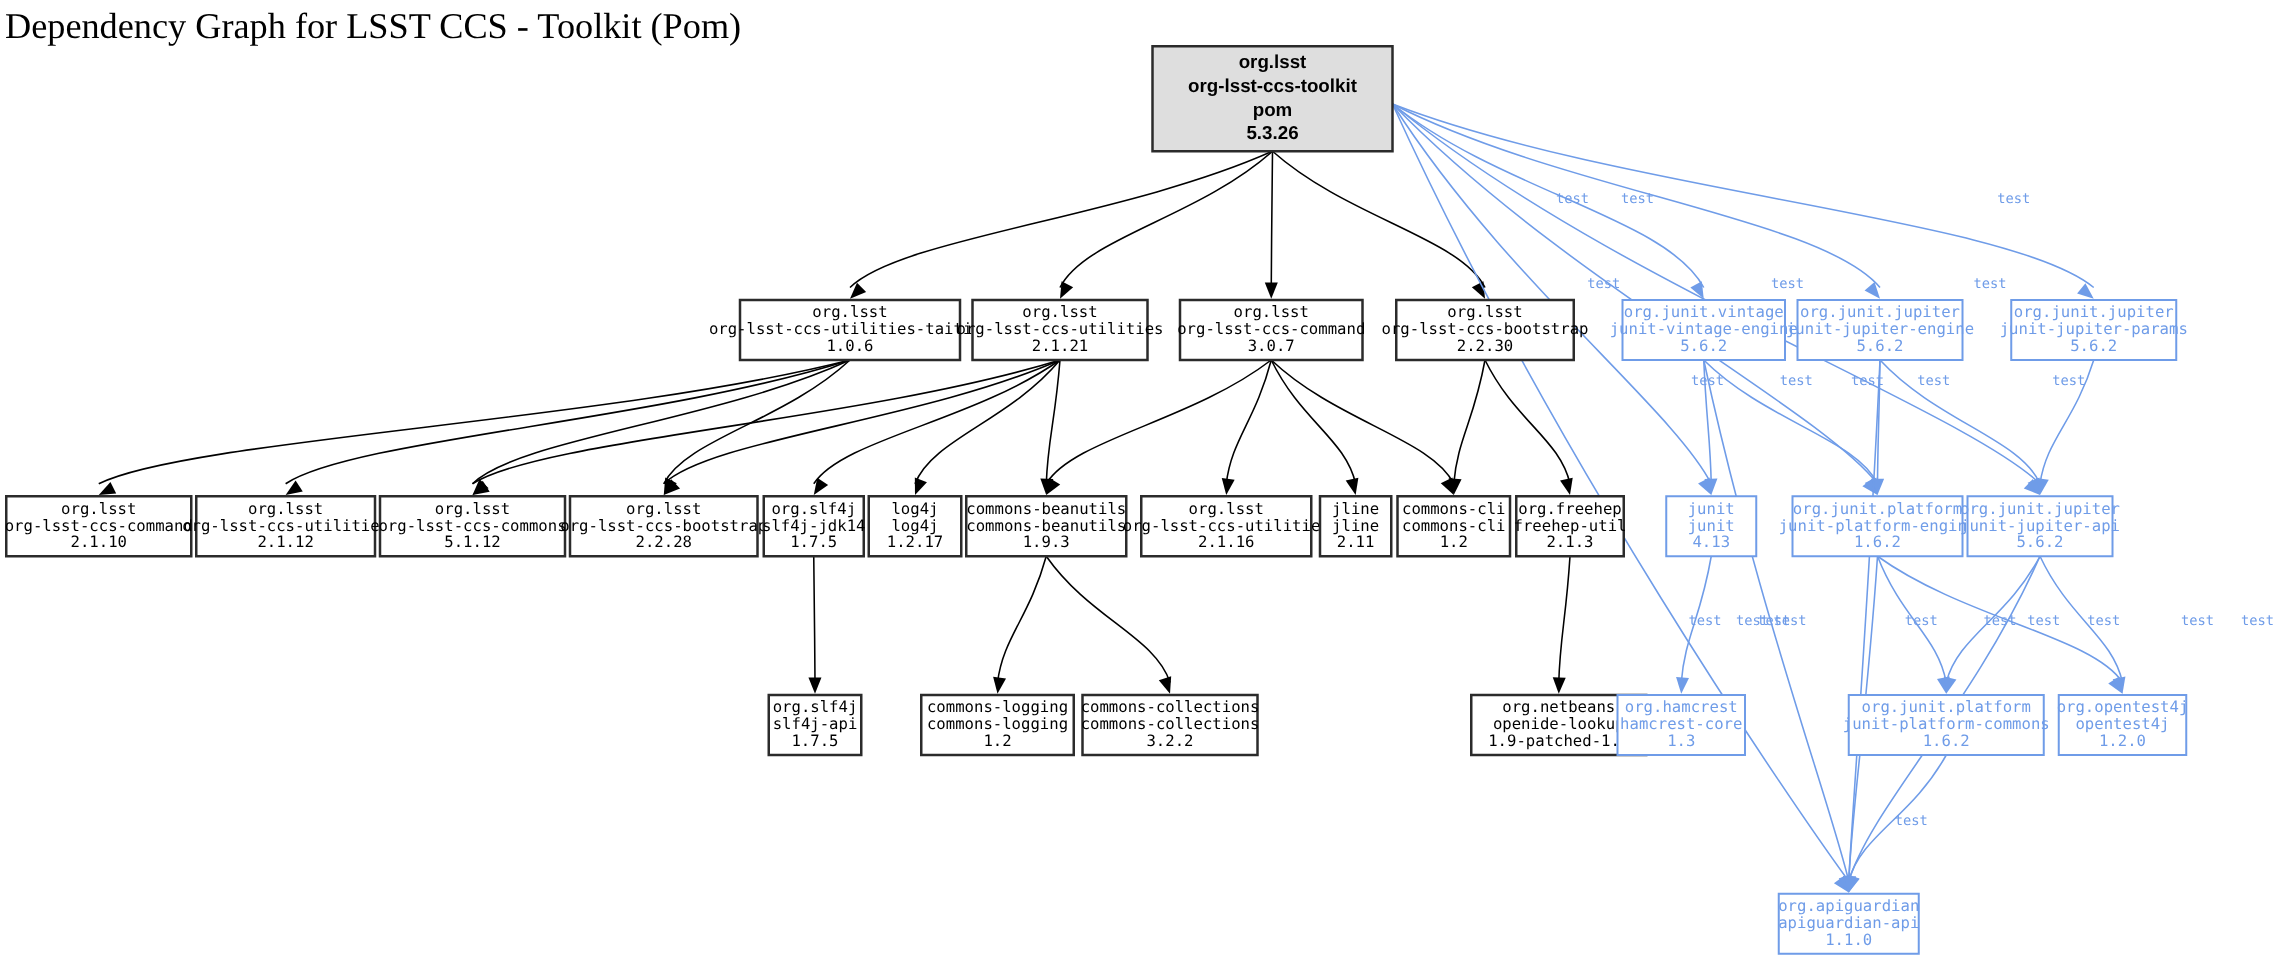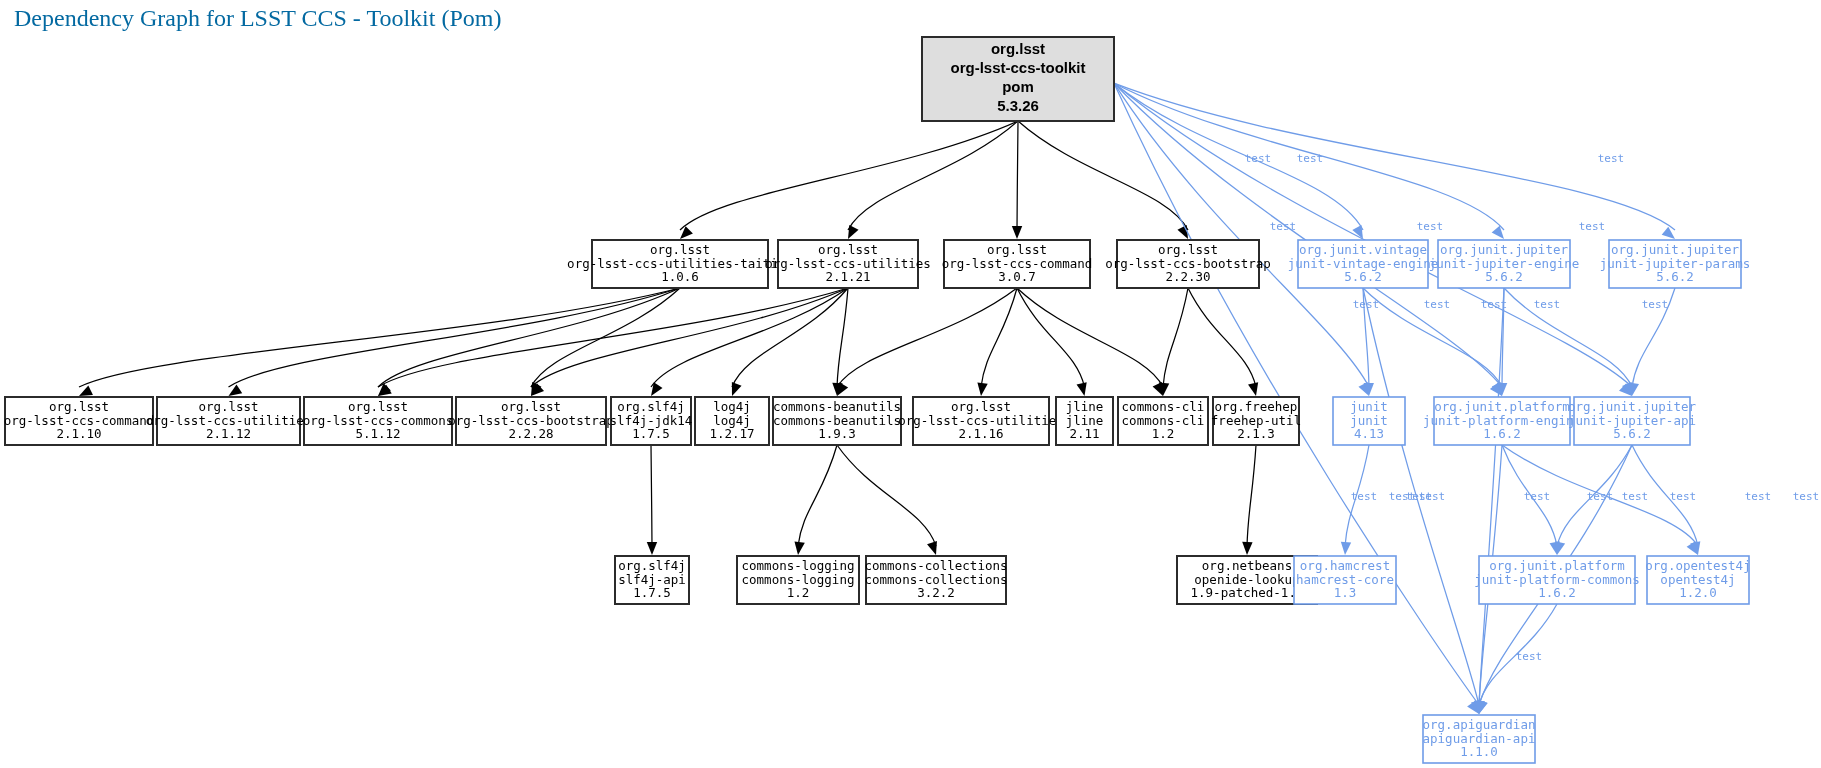--- a/index.html
+++ b/index.html
@@ -1,22 +1,22 @@
 <!DOCTYPE html>
 <html><head>
 <meta charset="utf-8">
 <title>Dependency Graph</title>
 <style>
   html,body{margin:0;padding:0;background:#ffffff;}
   body{width:1821px;height:768px;overflow:hidden;
        font-family:"Liberation Sans",sans-serif;}
   #page{position:relative;width:1821px;height:768px;background:#fff;}
-  #title{position:absolute;left:14px;top:5px;
+  #title{position:absolute;left:4px;top:5px;
          font-family:"Liberation Serif",serif;
-         font-size:24px;color:#0369a1;white-space:pre;}
+         font-size:29px;color:#000000;white-space:pre;}
   svg#graph{position:absolute;left:0;top:0;width:1821px;height:768px;}
   .node-box{stroke-width:2;}
   .node-box.compile{fill:#ffffff;stroke:#2b2b2b;}
   .node-box.root{fill:#dedede;stroke:#2b2b2b;}
   .node-box.test{fill:#ffffff;stroke:#6f9ce8;stroke-width:1.6;}
   .node-text{font-family:"DejaVu Sans Mono","Liberation Mono",monospace;
              font-size:12.5px;text-anchor:middle;dominant-baseline:middle;}
   .node-text.compile{fill:#000000;}
   .node-text.test{fill:#6f9ce8;}
   .node-text.root{fill:#000000;font-family:"Liberation Sans",sans-serif;font-size:15px;font-weight:bold;}

